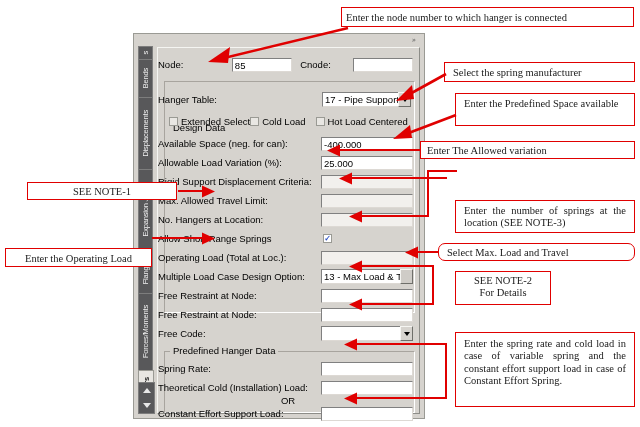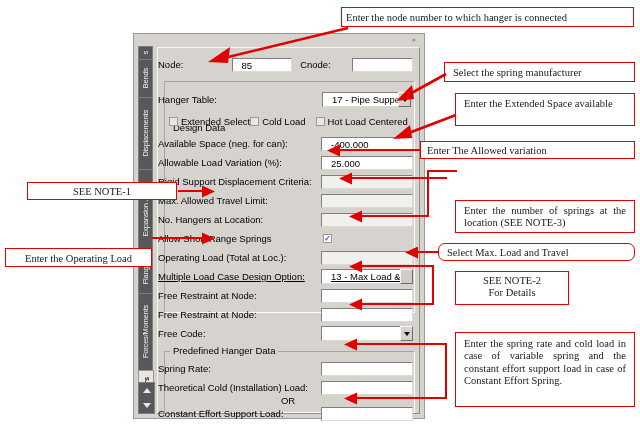--- a/index.html
+++ b/index.html
@@ -65,21 +65,21 @@
     border-right-color:#8d8d88;border-bottom-color:#8d8d88;
     box-sizing:border-box;
     font-size:9.5px;color:#000;
   }
   .row{position:absolute;height:15px;display:flex;align-items:center;}
   .lbl{font-size:9.5px;color:#000;white-space:nowrap;}
   .fld{
     background:#ffffff;border:1px solid #808080;
     border-right-color:#ddd9d4;border-bottom-color:#ddd9d4;
     box-sizing:border-box;height:14px;font-size:9.5px;color:#000;
-    padding:0 9px;line-height:13px;white-space:nowrap;overflow:hidden;
+    padding:0 2px;line-height:13px;white-space:nowrap;overflow:hidden;
   }
   .fld.gray{background:#f2f0ed;}
   .combo{display:flex;align-items:stretch;}
   .combo .fld{flex:1;border-right:none;}
   .combo .arrowbtn{
     width:13px;background:#d6d3ce;border:1px solid #f5f5f2;
     border-right-color:#6f6f6a;border-bottom-color:#6f6f6a;
     box-sizing:border-box;display:flex;align-items:center;justify-content:center;
   }
   .caret{width:0;height:0;border-left:3px solid transparent;border-right:3px solid transparent;border-top:4px solid #000;}
@@ -217,21 +217,21 @@
         <span class="cbx checked" style="margin-left:5px;">
           <span class="tick">✓</span>
         </span>
       </div>
 
       <div class="row" style="left:0px;top:202px;width:258px;">
         <div class="lbl" style="width:160px;">Operating Load (Total at Loc.):</div>
         <div class="fld gray" style="width:92px;margin-left:3px;"></div>
       </div>
 
-      <div class="row" style="left:0px;top:221px;width:262px;text-decoration:underline;">
+      <div class="row" style="left:0px;top:221px;width:262px;">
         <div class="lbl" style="width:160px;">Multiple Load Case Design Option:</div>
         <div class="combo" style="width:92px;margin-left:3px;height:15px;">
           <div class="fld" style="height:15px;line-height:14px;">13 - Max Load &amp; T</div>
           <div class="arrowbtn" style="background:#cfccc7;"></div>
         </div>
       </div>
 
       <div class="row" style="left:0px;top:240px;width:258px;">
         <div class="lbl" style="width:160px;">Free Restraint at Node:</div>
         <div class="fld" style="width:92px;margin-left:3px;"></div>
@@ -286,21 +286,21 @@
   </div>
 
   <div class="ann left" style="left:444px;top:62px;width:191px;height:20px;line-height:16px;padding-left:8px;">Select the spring manufacturer</div>
   <div class="arrow" style="left:392px;top:72px;width:60px;height:30px;">
     <svg width="60" height="30" viewBox="0 0 60 30">
       <line x1="54" y1="2" x2="16" y2="23" stroke="#e00000" stroke-width="2.6"></line>
       <polygon points="4,29 20,13 22,27" fill="#e00000"></polygon>
     </svg>
   </div>
 
-  <div class="ann" style="left:455px;top:93px;width:180px;height:33px;padding:4px 8px;">Enter the Extended Space available</div>
+  <div class="ann" style="left:455px;top:93px;width:180px;height:33px;padding:4px 8px;">Enter the Predefined Space available</div>
   <div class="arrow" style="left:388px;top:110px;width:72px;height:30px;">
     <svg width="72" height="30" viewBox="0 0 72 30">
       <line x1="68" y1="5" x2="18" y2="24" stroke="#e00000" stroke-width="2.6"></line>
       <polygon points="5,29 22,15 24,28" fill="#e00000"></polygon>
     </svg>
   </div>
 
   <div class="ann left" style="left:420px;top:141px;width:215px;height:18px;line-height:14px;padding-left:6px;">Enter The Allowed variation</div>
   <div class="redline" style="left:333px;top:149px;width:88px;height:2.4px;"></div>
   <div class="arrow" style="left:327px;top:144px;width:14px;height:13px;">
@@ -327,21 +327,21 @@
   </div>
 
   <div class="ann left" style="left:438px;top:243px;width:197px;height:18px;line-height:14px;padding-left:8px;border-radius:7px;">Select Max. Load and Travel</div>
   <div class="redline" style="left:411px;top:251px;width:28px;height:2.4px;"></div>
   <div class="arrow" style="left:405px;top:246px;width:14px;height:13px;">
     <svg width="14" height="13" viewBox="0 0 14 13">
         <polygon points="0,6.5 13,0.5 13,12.5" fill="#e00000"></polygon>
       </svg>
   </div>
 
-  <div class="ann center" style="left:455px;top:271px;width:114px;height:34px;padding:3px 4px;">
+  <div class="ann center" style="left:455px;top:271px;width:96px;height:34px;padding:3px 4px;">
     <div>SEE NOTE-2</div>
     <div>For Details</div>
   </div>
   <div class="redline" style="left:432px;top:265px;width:2.4px;height:40px;"></div>
   <div class="redline" style="left:355px;top:265px;width:78px;height:2.4px;"></div>
   <div class="redline" style="left:355px;top:303px;width:78px;height:2.4px;"></div>
   <div class="arrow" style="left:349px;top:260px;width:14px;height:13px;">
     <svg width="14" height="13" viewBox="0 0 14 13">
         <polygon points="0,6.5 13,0.5 13,12.5" fill="#e00000"></polygon>
       </svg>

